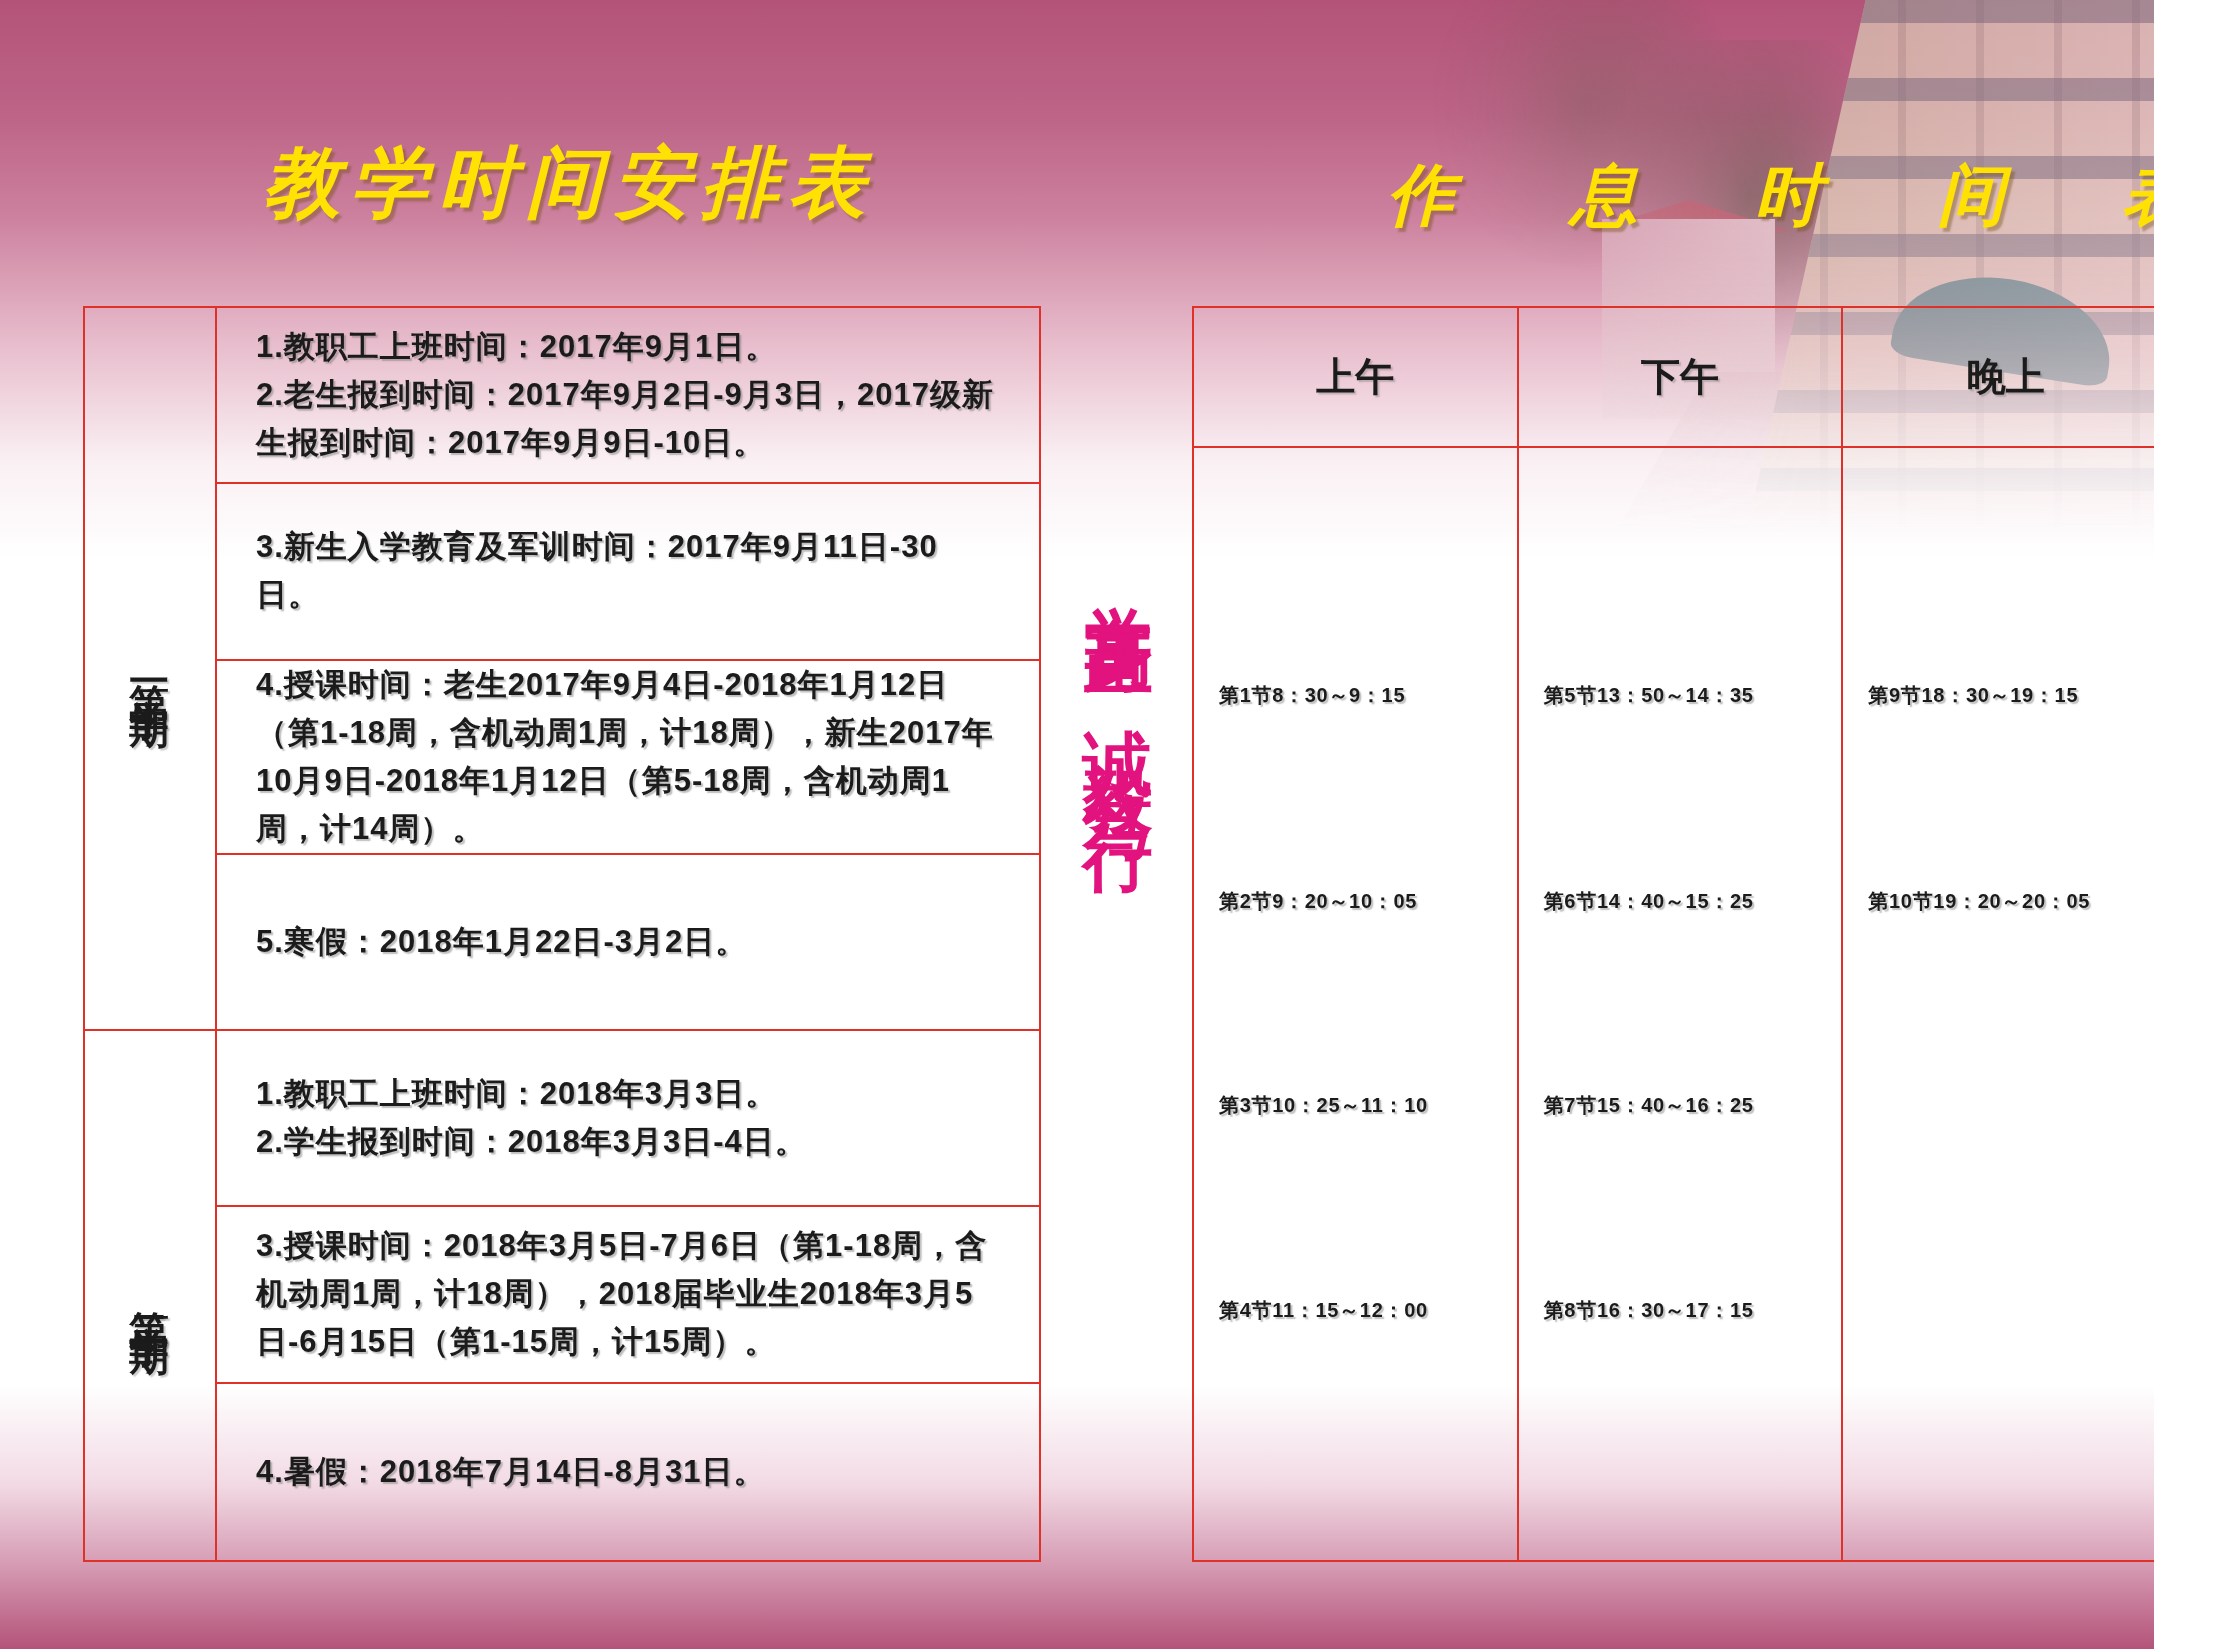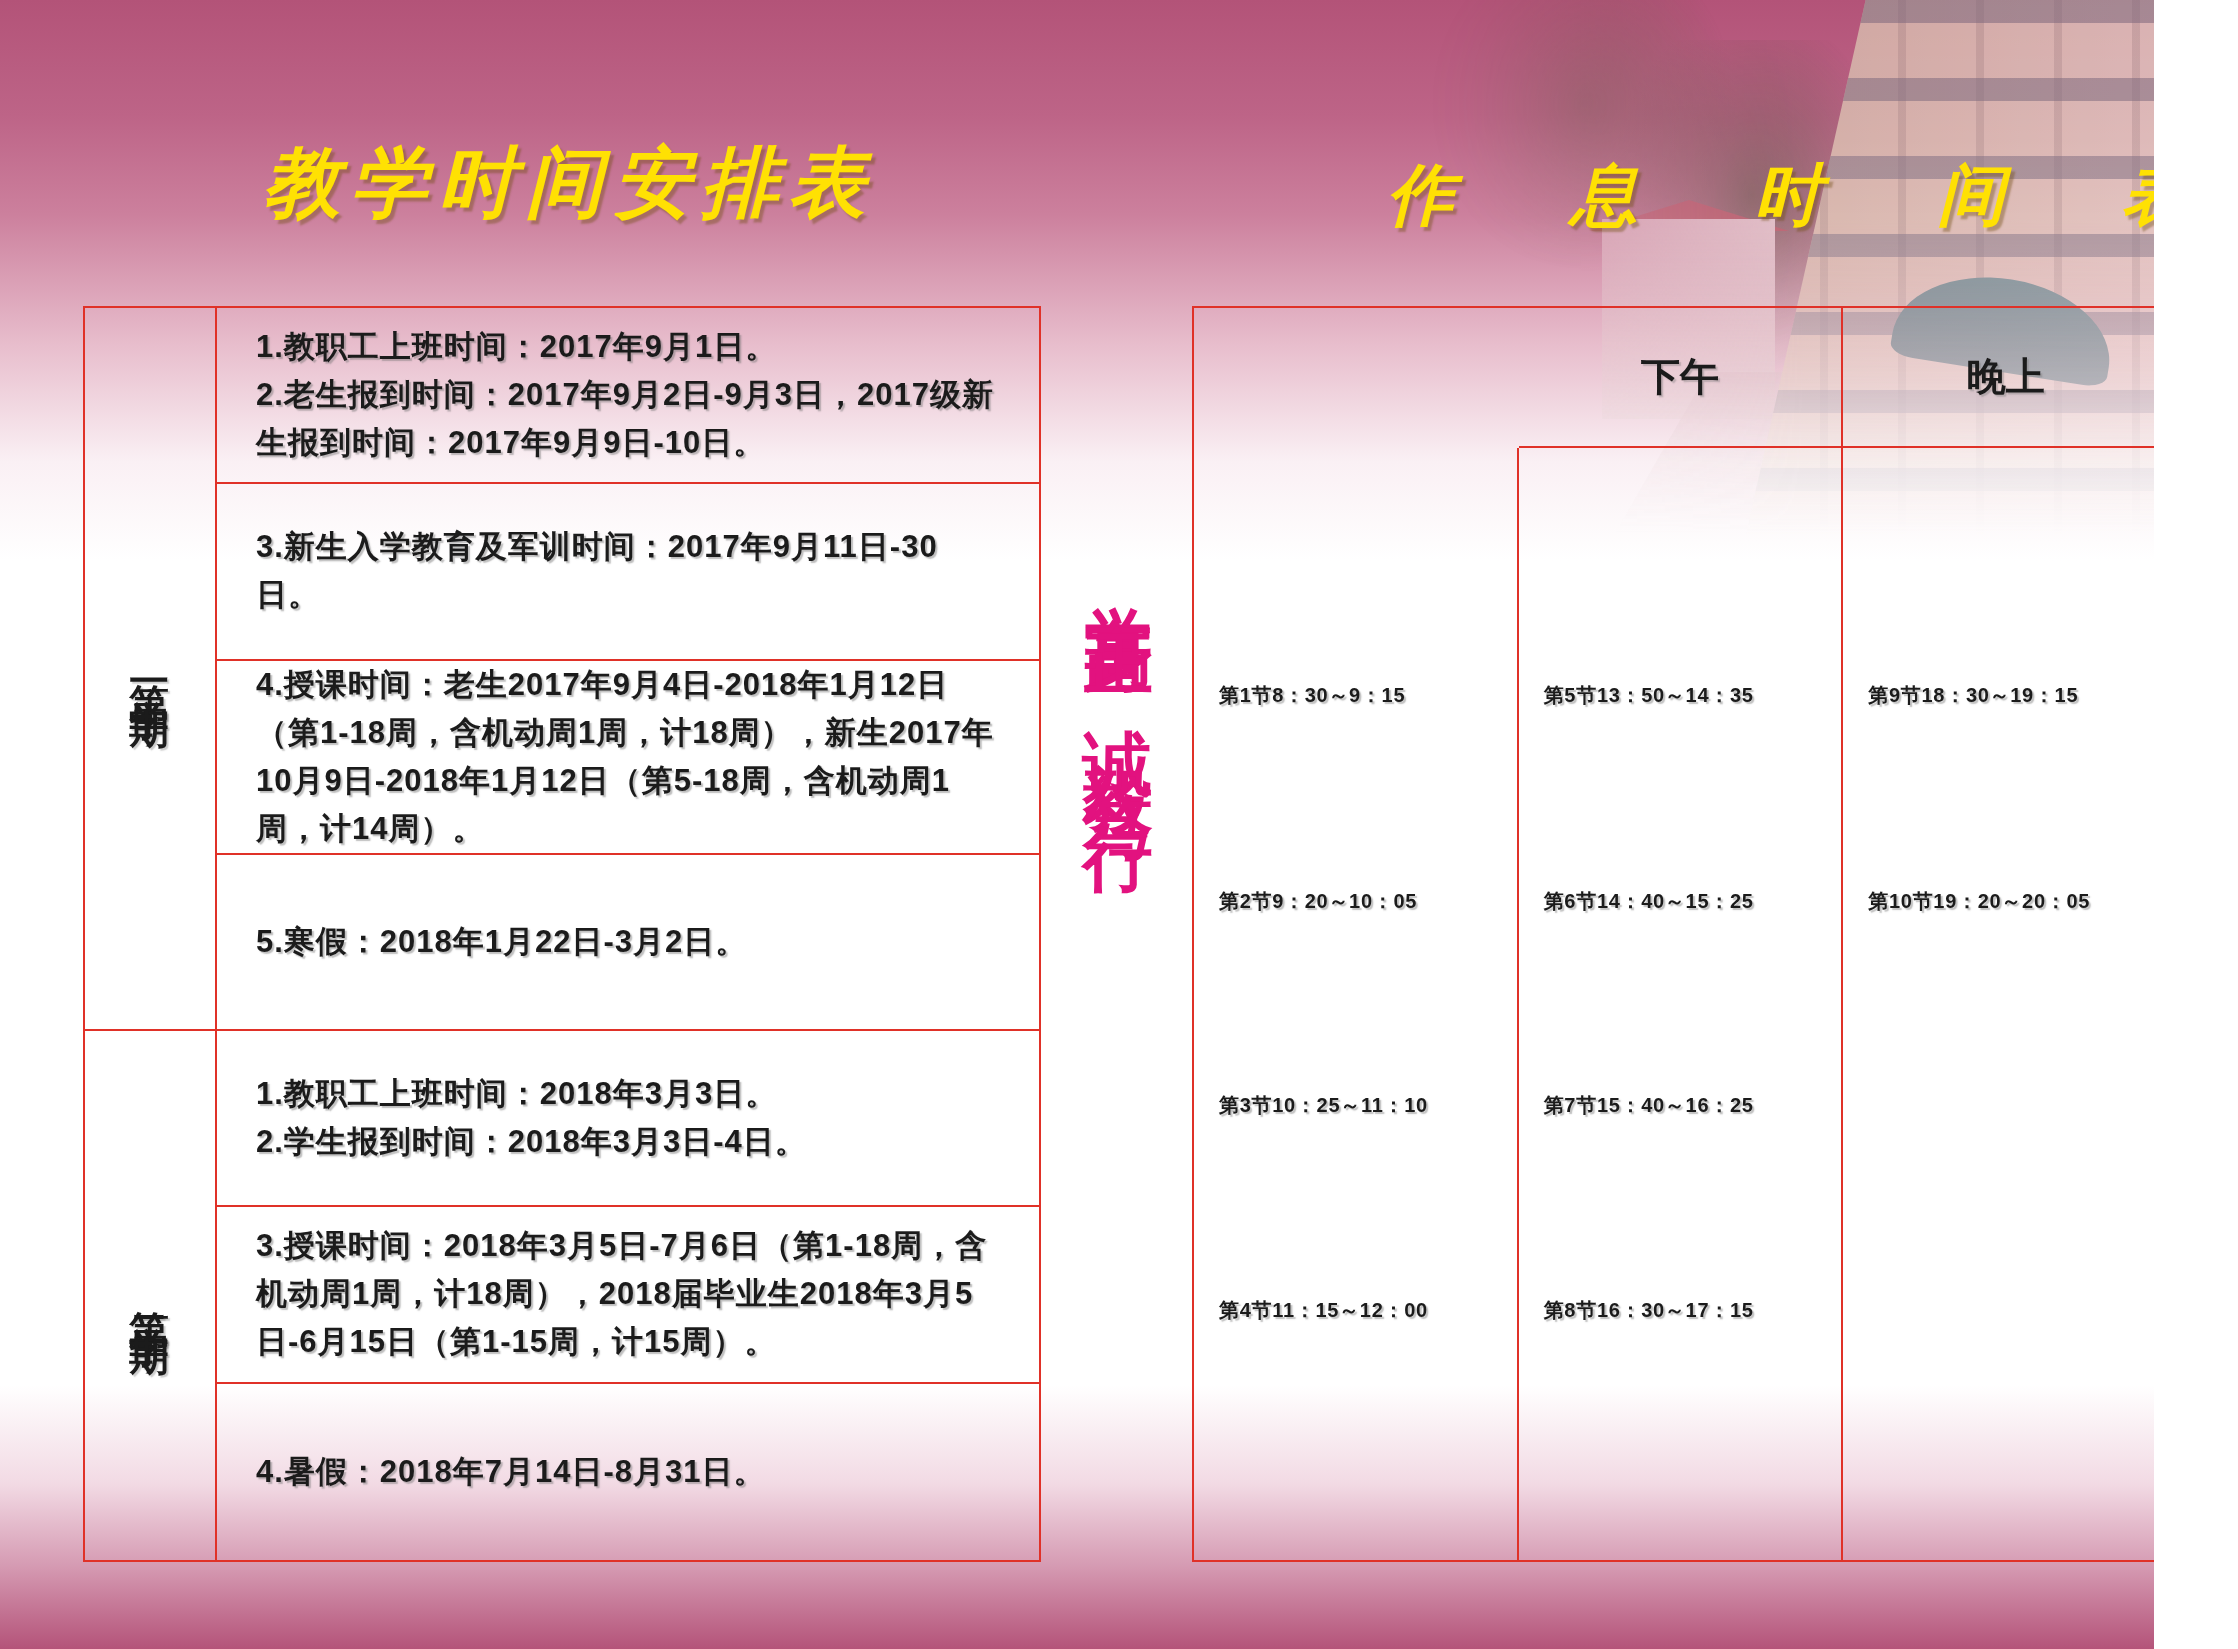--- a/index.html
+++ b/index.html
@@ -139,20 +139,21 @@
     </div>
     <div class="tcell rc6">
       <p>3.授课时间：2018年3月5日-7月6日（第1-18周，含机动周1周，计18周），2018届毕业生2018年3月5日-6月15日（第1-15周，计15周）。</p>
     </div>
     <div class="tcell rc7">
       <p>4.暑假：2018年7月14日-8月31日。</p>
     </div>
   </div>
 
   <div class="tbl t-right">
+    <div class="hcell hc1">上午</div>
     <div class="hcell hc2">下午</div>
     <div class="hcell hc3">晚上</div>
 
     <div class="bcell bc1">
       <div class="period p0">第1节8：30～9：15</div>
       <div class="period p1">第2节9：20～10：05</div>
       <div class="period p2">第3节10：25～11：10</div>
       <div class="period p3">第4节11：15～12：00</div>
     </div>
     <div class="bcell bc2">

